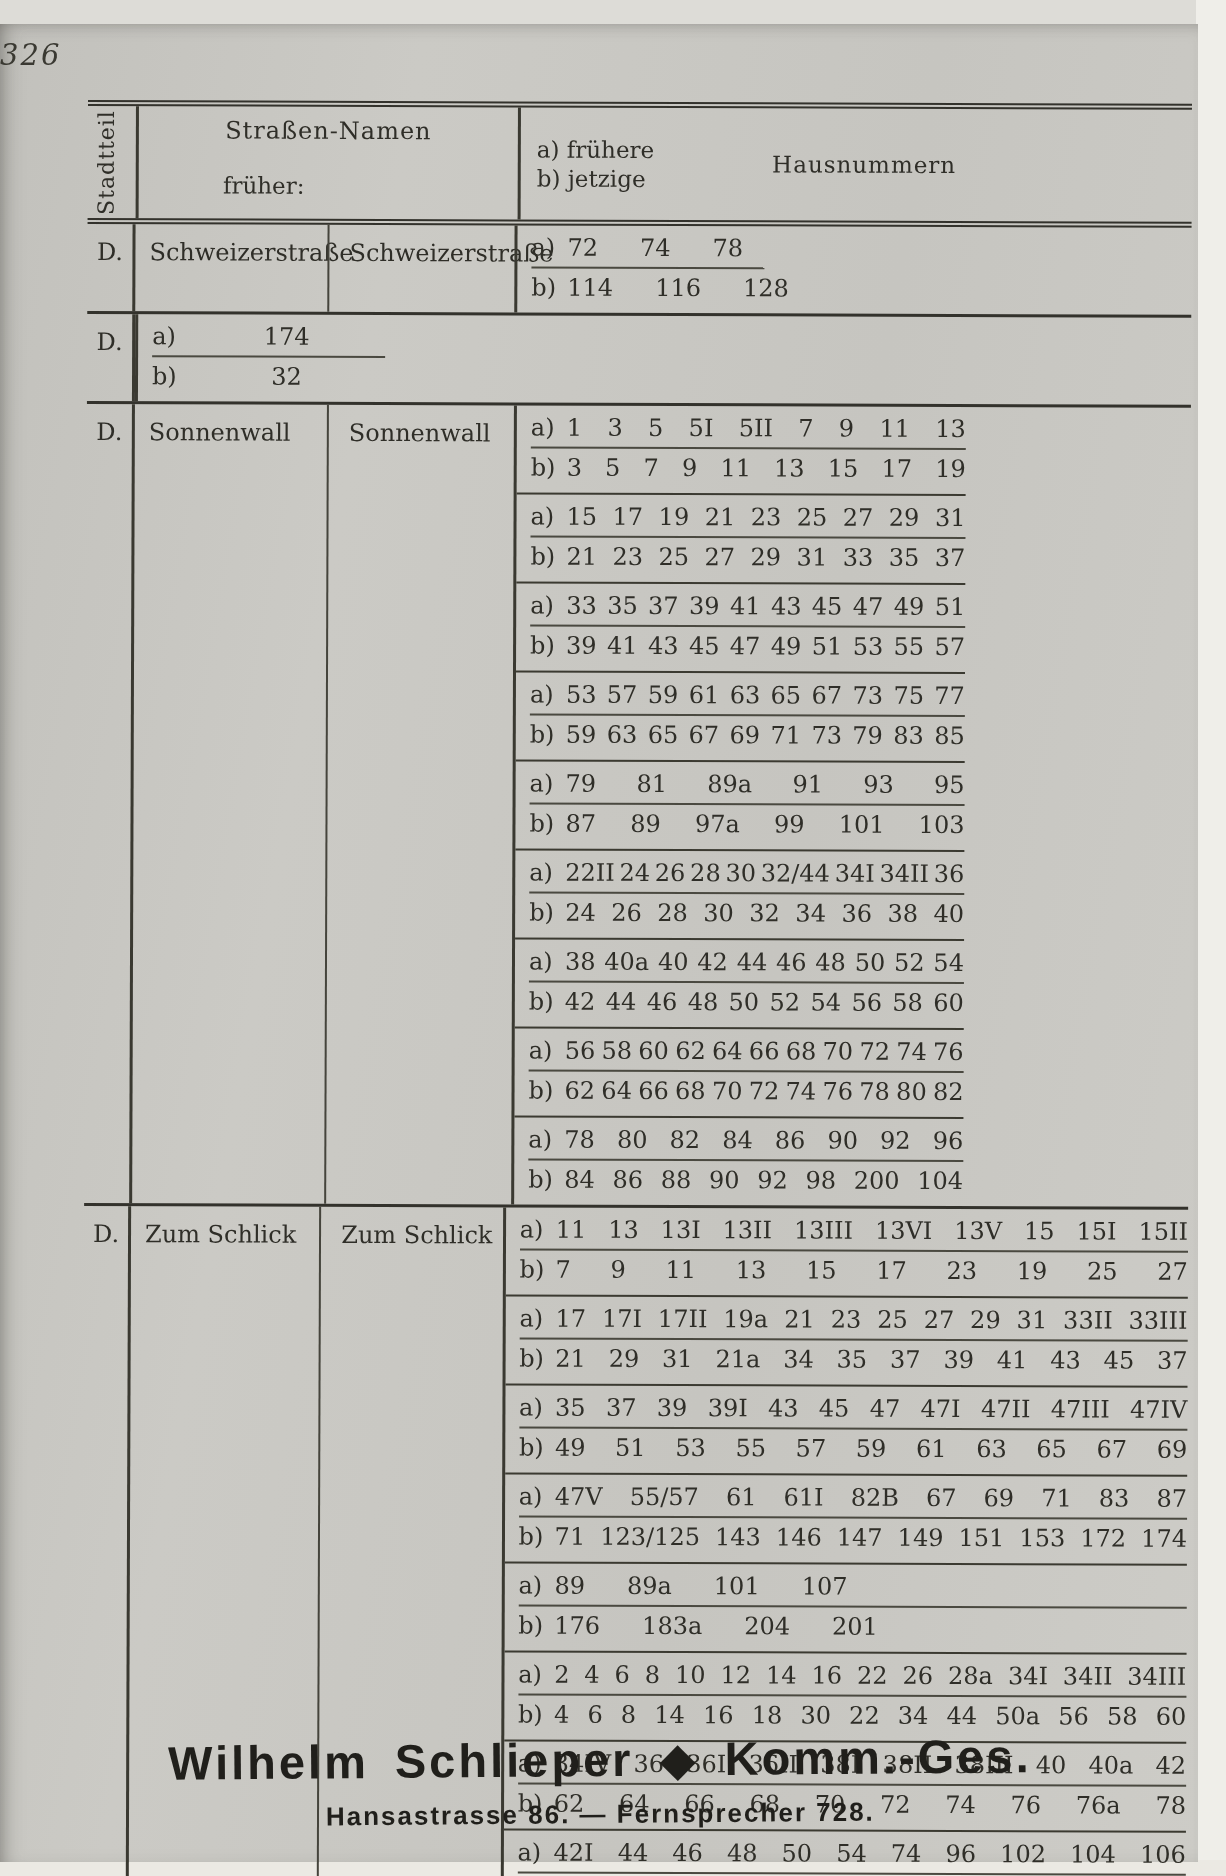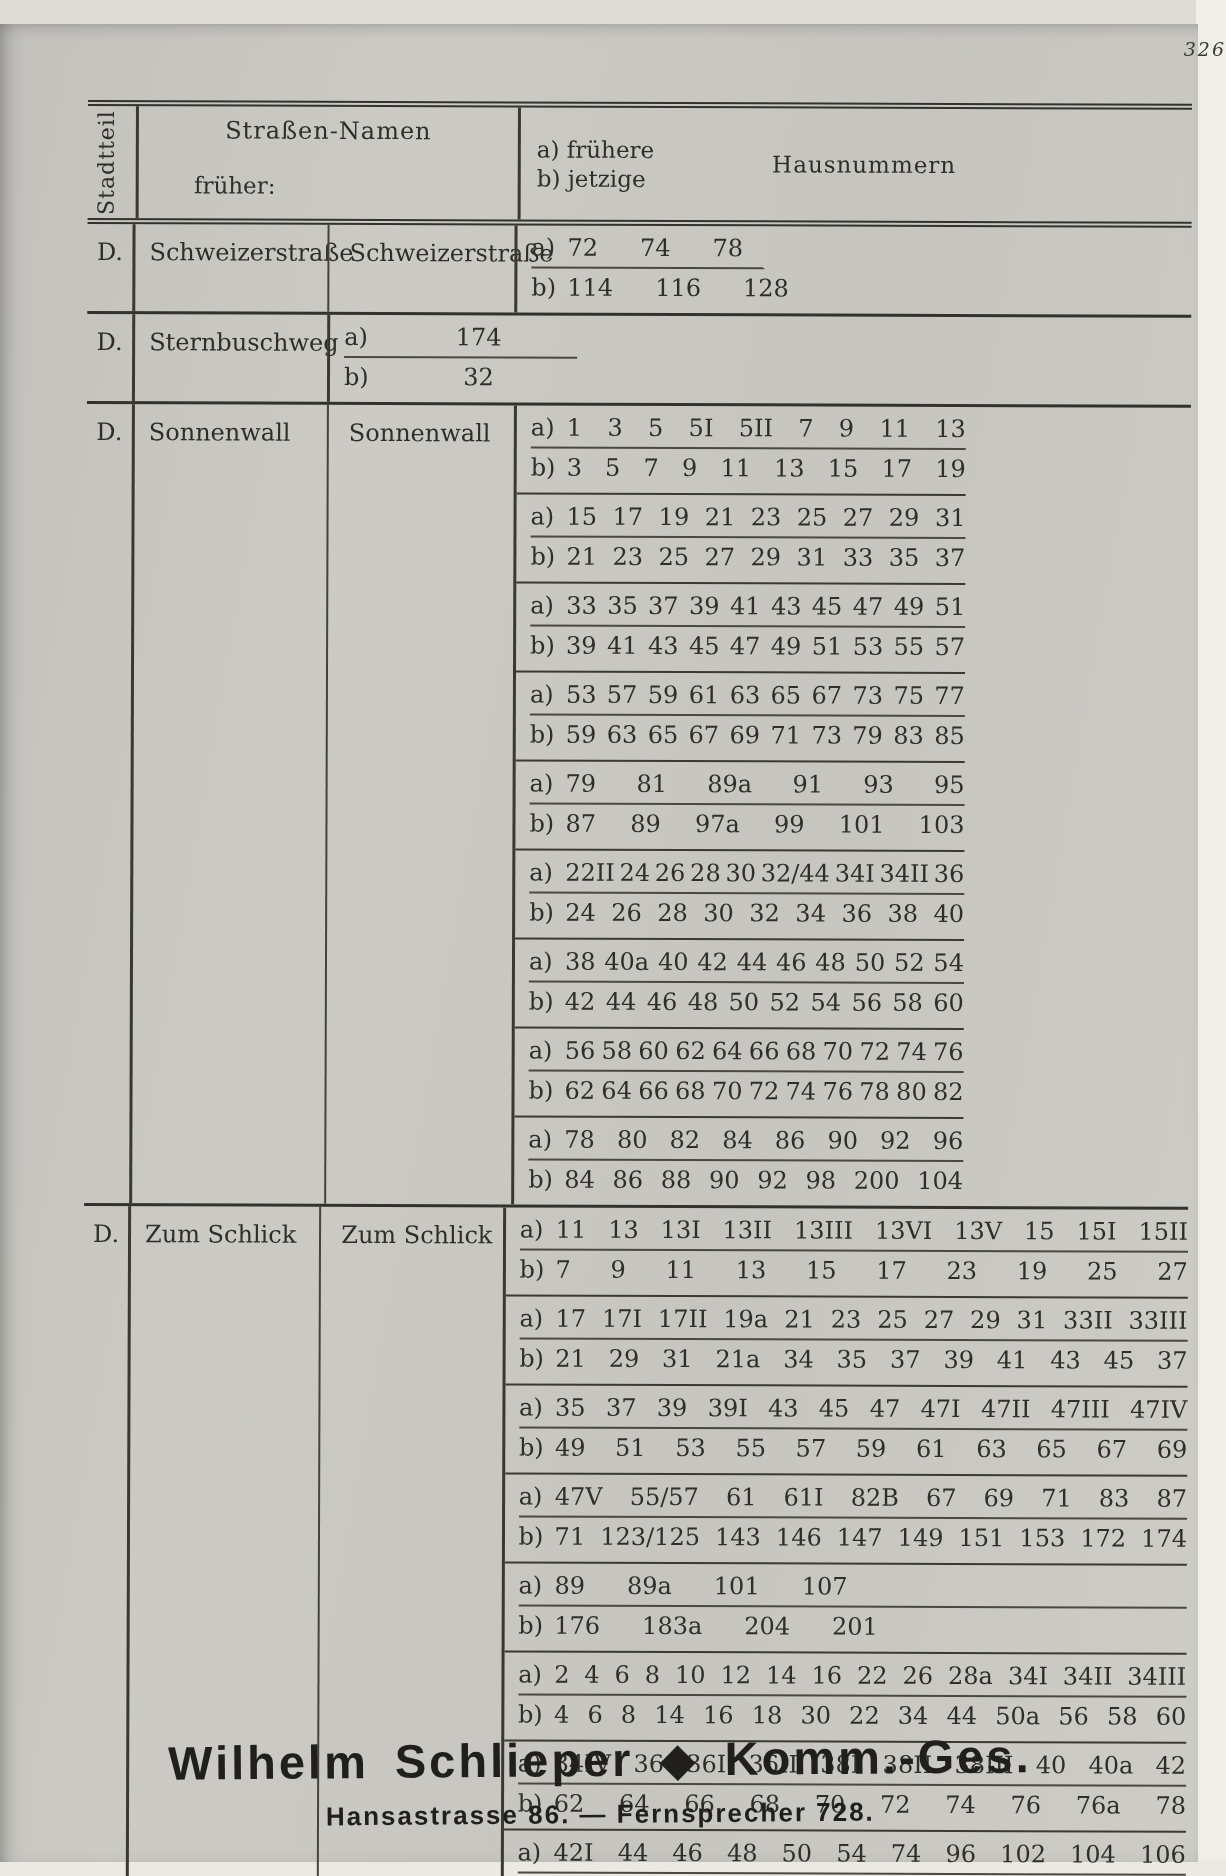--- a/index.html
+++ b/index.html
@@ -12,42 +12,42 @@
   
   .edge-top{position:absolute;left:0;top:0;width:1226px;height:26px;background:#dddcd7;}
   .edge-right{position:absolute;right:0;top:0;width:30px;height:1876px;background:#efeee9;}
   .edge-bottom{position:absolute;left:0;bottom:0;width:1226px;height:16px;background:#ebe9e3;}
   .paper{
     position:absolute;left:0;top:24px;width:1198px;height:1838px;
     background:linear-gradient(100deg,#c2c1bc 0%,#cbcac5 28%,#c6c5c0 62%,#cdccc7 100%);
     box-shadow:inset 14px 0 22px -14px rgba(60,58,52,.55), inset 0 10px 18px -12px rgba(60,58,52,.35);
   }
   .page-number{
-    position:absolute;top:38px;left:0;width:1190px;text-align:right;
-    font-size:19px;font-style:italic;letter-spacing:2px;color:#3a3932;padding-left:36px;
+    position:absolute;top:38px;left:0;width:1190px;text-align:left;
+    font-size:29px;font-style:italic;letter-spacing:2px;color:#3a3932;
   }
   
   .dir-table{
     position:absolute;left:88px;top:100px;width:1104px;
     transform:rotate(0.2deg);transform-origin:0 0;
   }
   .t-header{
     display:flex;height:112px;
     border-top:6px double #33322c;border-bottom:6px double #33322c;
   }
   .h-stadt{width:48px;border-right:3px solid #3a3931;position:relative;}
   .h-stadt span{
     position:absolute;left:6px;top:4px;
     writing-mode:vertical-rl;transform:rotate(180deg);
     font-size:22px;letter-spacing:1px;white-space:nowrap;
   }
   .h-names{width:379px;display:flex;flex-direction:column;}
   .h-names-top{height:44px;text-align:center;font-size:24px;padding-top:10px;letter-spacing:1px;}
   .h-names-bottom{flex:1;display:flex;}
-  .h-frueher{width:192px;text-align:center;font-size:23px;padding-top:12px;}
+  .h-frueher{width:192px;text-align:center;font-size:23px;padding-top:12px;margin-left:29px;}
   .h-jetzt{flex:1;border-left:2px solid #45443c;text-align:center;font-size:23px;padding-top:12px;}
   .h-nums{flex:1;border-left:3px solid #3a3931;display:flex;align-items:center;padding-left:16px;}
   .h-ab{display:flex;flex-direction:column;gap:3px;font-size:23px;}
   .h-haus{margin-left:118px;font-size:23px;letter-spacing:1px;}
   
   .t-row{display:flex;}
   .t-row + .t-row{border-top:3px solid #33322c;}
   .t-row:last-child{border-bottom:3px solid #33322c;}
   .c-stadt{width:48px;border-right:3px solid #3a3931;font-size:24px;text-align:center;padding-top:14px;box-sizing:border-box;}
   .c-fr{width:192px;font-size:24px;padding:14px 0 0 14px;box-sizing:border-box;}
@@ -120,21 +120,20 @@
                 <span>114</span>
                 <span>116</span>
                 <span>128</span>
               </span>
             </div>
           </div>
         </div>
       </div>
       <div class="t-row">
         <div class="c-stadt">D.</div>
-        <div class="c-fr">Sternbuschweg</div>
         <div class="c-nums" style="width: 250px;">
           <div class="pair">
             <div class="line line-a">
               <span class="lab">a)</span>
               <span class="nums sparse">
                 <span>174</span>
               </span>
             </div>
             <div class="line line-b">
               <span class="lab">b)</span>

